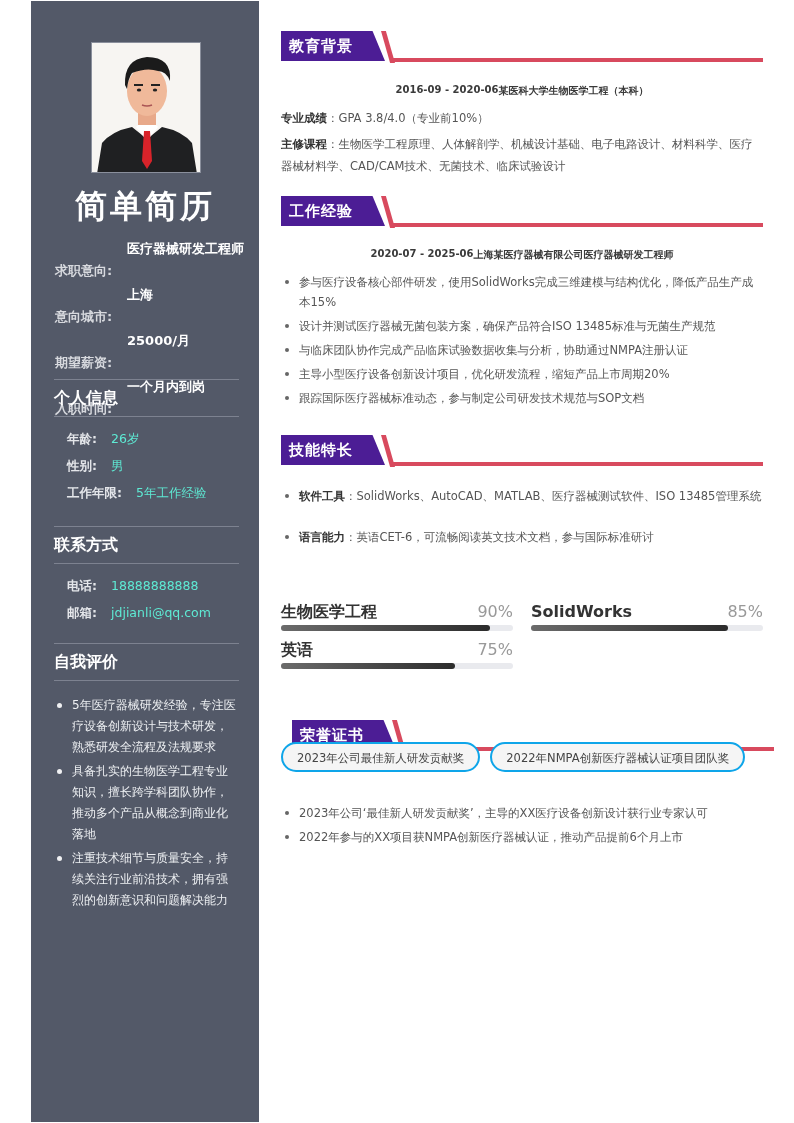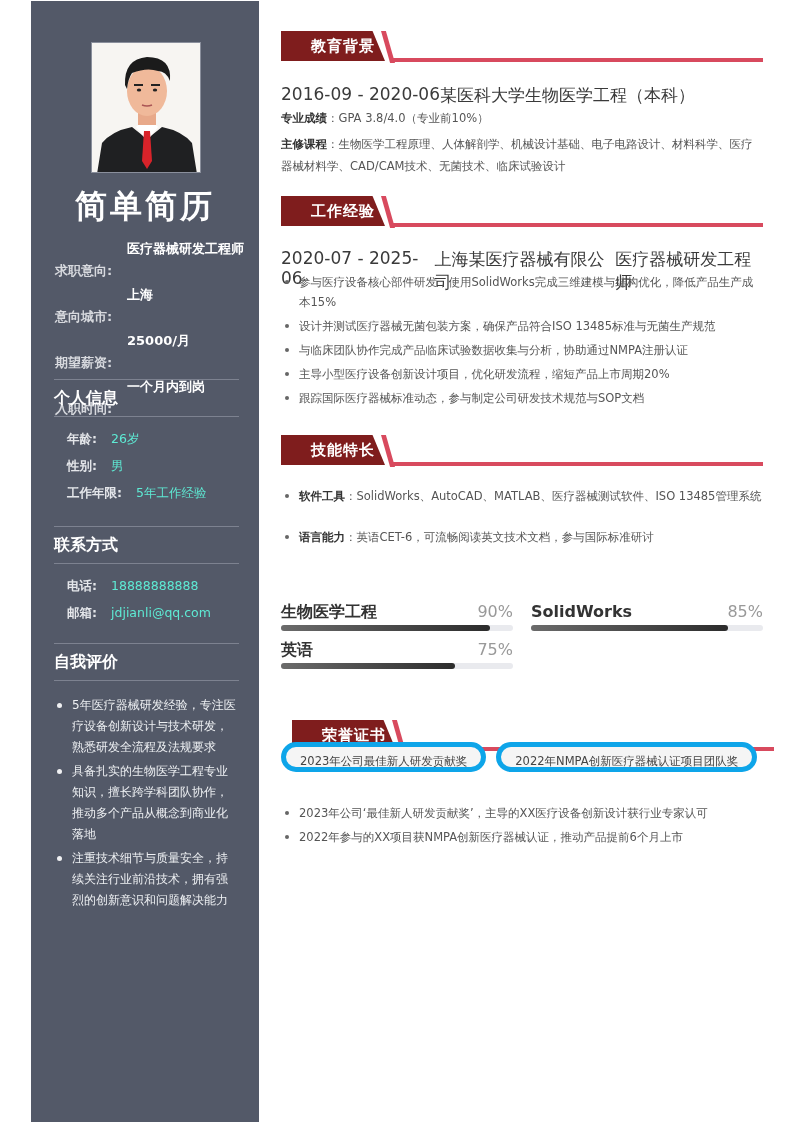--- a/index.html
+++ b/index.html
@@ -30,48 +30,48 @@
   .kv2 .k { color: #e4e6ea; font-weight: bold; margin-right: 14px; }
   .kv2 .v { color: #5eead4; }
   .eval-list { list-style: none; padding-top: 14px; }
   .eval-list li { position: relative; padding-left: 18px; font-size: 12px; line-height: 21px; color: #eef0f3; margin-bottom: 3px; }
   .eval-list li::before { content: ""; position: absolute; left: 3px; top: 8px; width: 5px; height: 5px; border-radius: 50%; background: #f0f1f3; }
 
   .main { position: absolute; left: 281px; top: 0; width: 482px; }
   .sec-head { position: absolute; left: 0; width: 482px; height: 30px; }
   .sec-head .tag {
     position: absolute; left: 0; top: 0; height: 30px; width: 104px;
-    background: #7f1d1d; color: #fff; font-size: 15px; font-weight: bold;
-    padding-left: 30px; line-height: 30px; letter-spacing: 1px;
+    background: #4c1d95; color: #fff; font-size: 15px; font-weight: bold;
+    padding-left: 8px; line-height: 30px; letter-spacing: 1px;
     clip-path: polygon(0 0, 88% 0, 100% 100%, 0 100%);
   }
   .sec-head .slash {
     position: absolute; left: 100px; top: 0; width: 14px; height: 32px;
     background: #d84a5e; clip-path: polygon(0 0, 35% 0, 100% 100%, 65% 100%);
   }
   .sec-head .line { position: absolute; left: 110px; right: 0; top: 27px; height: 4px; background: #d84a5e; }
 
-  .row3 { position: absolute; left: 0; width: 482px; display: flex; justify-content: flex-start; font-size: 17px; font-weight: normal; color: #3a3a3a; }
+  .row3 { position: absolute; left: 0; width: 482px; display: flex; justify-content: center; font-size: 10px; font-weight: bold; color: #3a3a3a; }
   .para { position: absolute; left: 0; width: 482px; font-size: 11.5px; line-height: 22px; color: #555; }
   .para b { color: #333; }
 
   .bullets { position: absolute; left: 0; width: 482px; list-style: none; }
   .bullets li { position: relative; padding-left: 18px; font-size: 11.5px; line-height: 20px; color: #555; margin-bottom: 4px; }
   .bullets li::before { content: ""; position: absolute; left: 4px; top: 8px; width: 4px; height: 4px; border-radius: 50%; background: #666; }
   .bullets li b { color: #333; }
 
   .bars { position: absolute; left: 0; width: 482px; display: grid; grid-template-columns: 232px 232px; column-gap: 18px; row-gap: 10px; }
   .bar-item .bh { display: flex; justify-content: space-between; font-size: 16px; line-height: 18px; }
   .bar-item .bh .n { font-weight: bold; color: #333; }
   .bar-item .bh .p { color: #999; }
   .bar-item .track { margin-top: 4px; height: 6px; border-radius: 3px; background: #e9eaee; position: relative; }
   .bar-item .fill { position: absolute; left: 0; top: 0; height: 6px; border-radius: 3px; background: linear-gradient(90deg, #6b6b6b, #2c2c2c); }
 
   .chips { position: absolute; left: 0; display: flex; gap: 10px; }
-  .chip { border: 5px solid #0ea5e9; border-radius: 15px; height: 30px; line-height: 28px; padding: 0 14px; font-size: 11.5px; color: #444; background: #f5f5f5; }
+  .chip { border: 2px solid #0ea5e9; border-radius: 15px; height: 30px; line-height: 28px; padding: 0 14px; font-size: 11.5px; color: #444; background: #f5f5f5; }
 </style>
 </head>
 <body>
 
 <div class="sidebar">
   <div class="photo">
     <svg width="110" height="131" viewBox="0 0 110 131">
       <rect width="110" height="131" fill="#f7f5f2"></rect>
       <path d="M5 131 L10 100 Q20 88 40 84 L55 96 L70 84 Q90 88 100 100 L105 131 Z" fill="#1f2022"></path>
       <path d="M44 84 L55 98 L66 84 L62 80 L48 80 Z" fill="#fff"></path>

